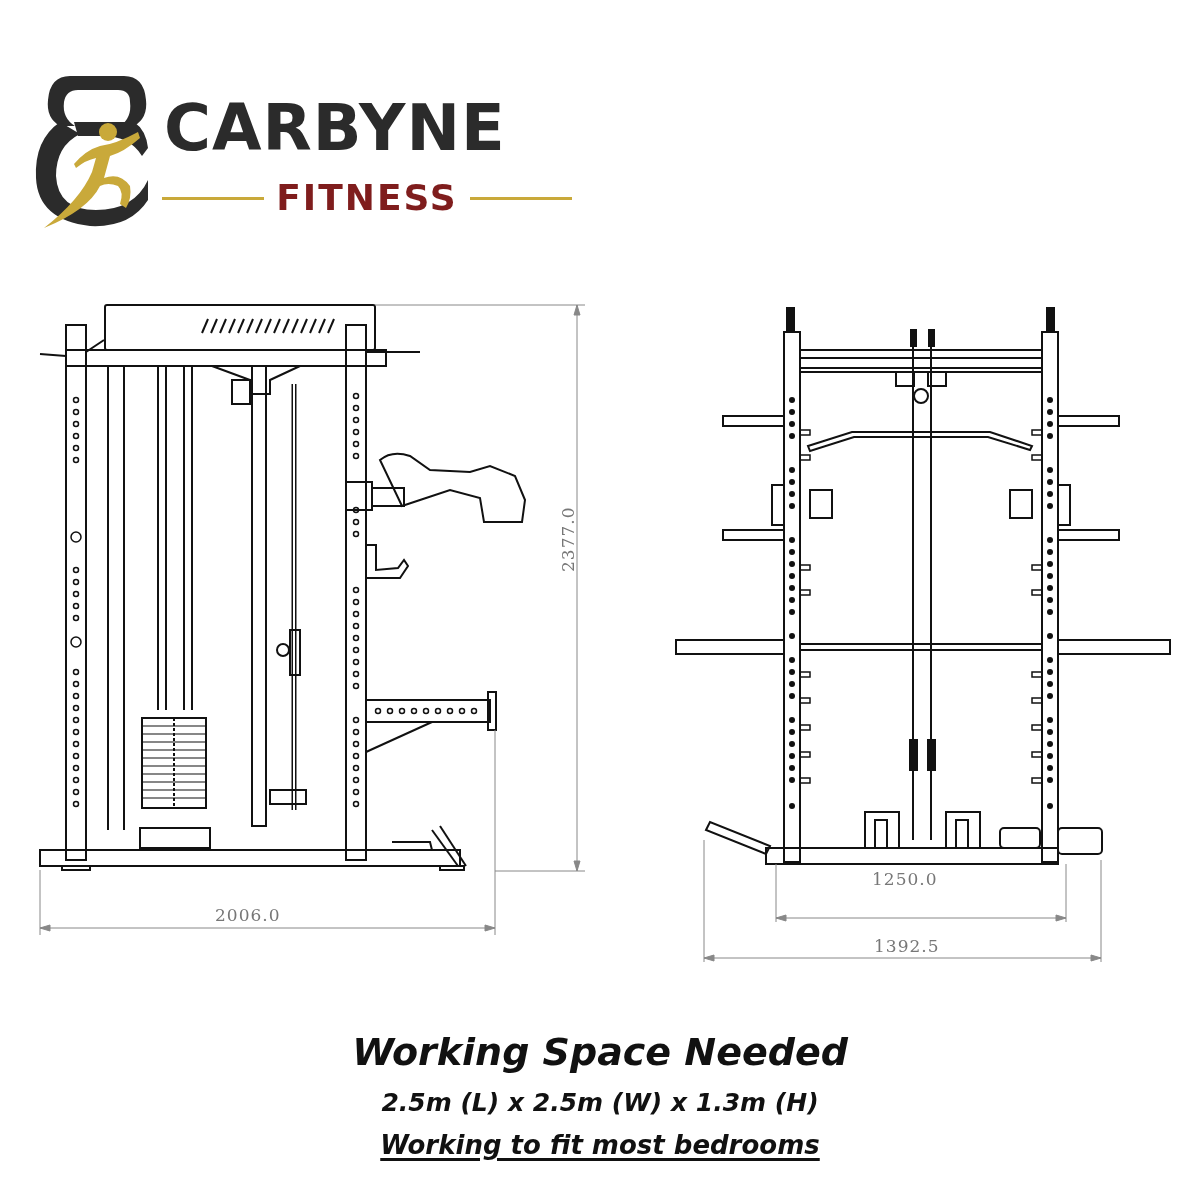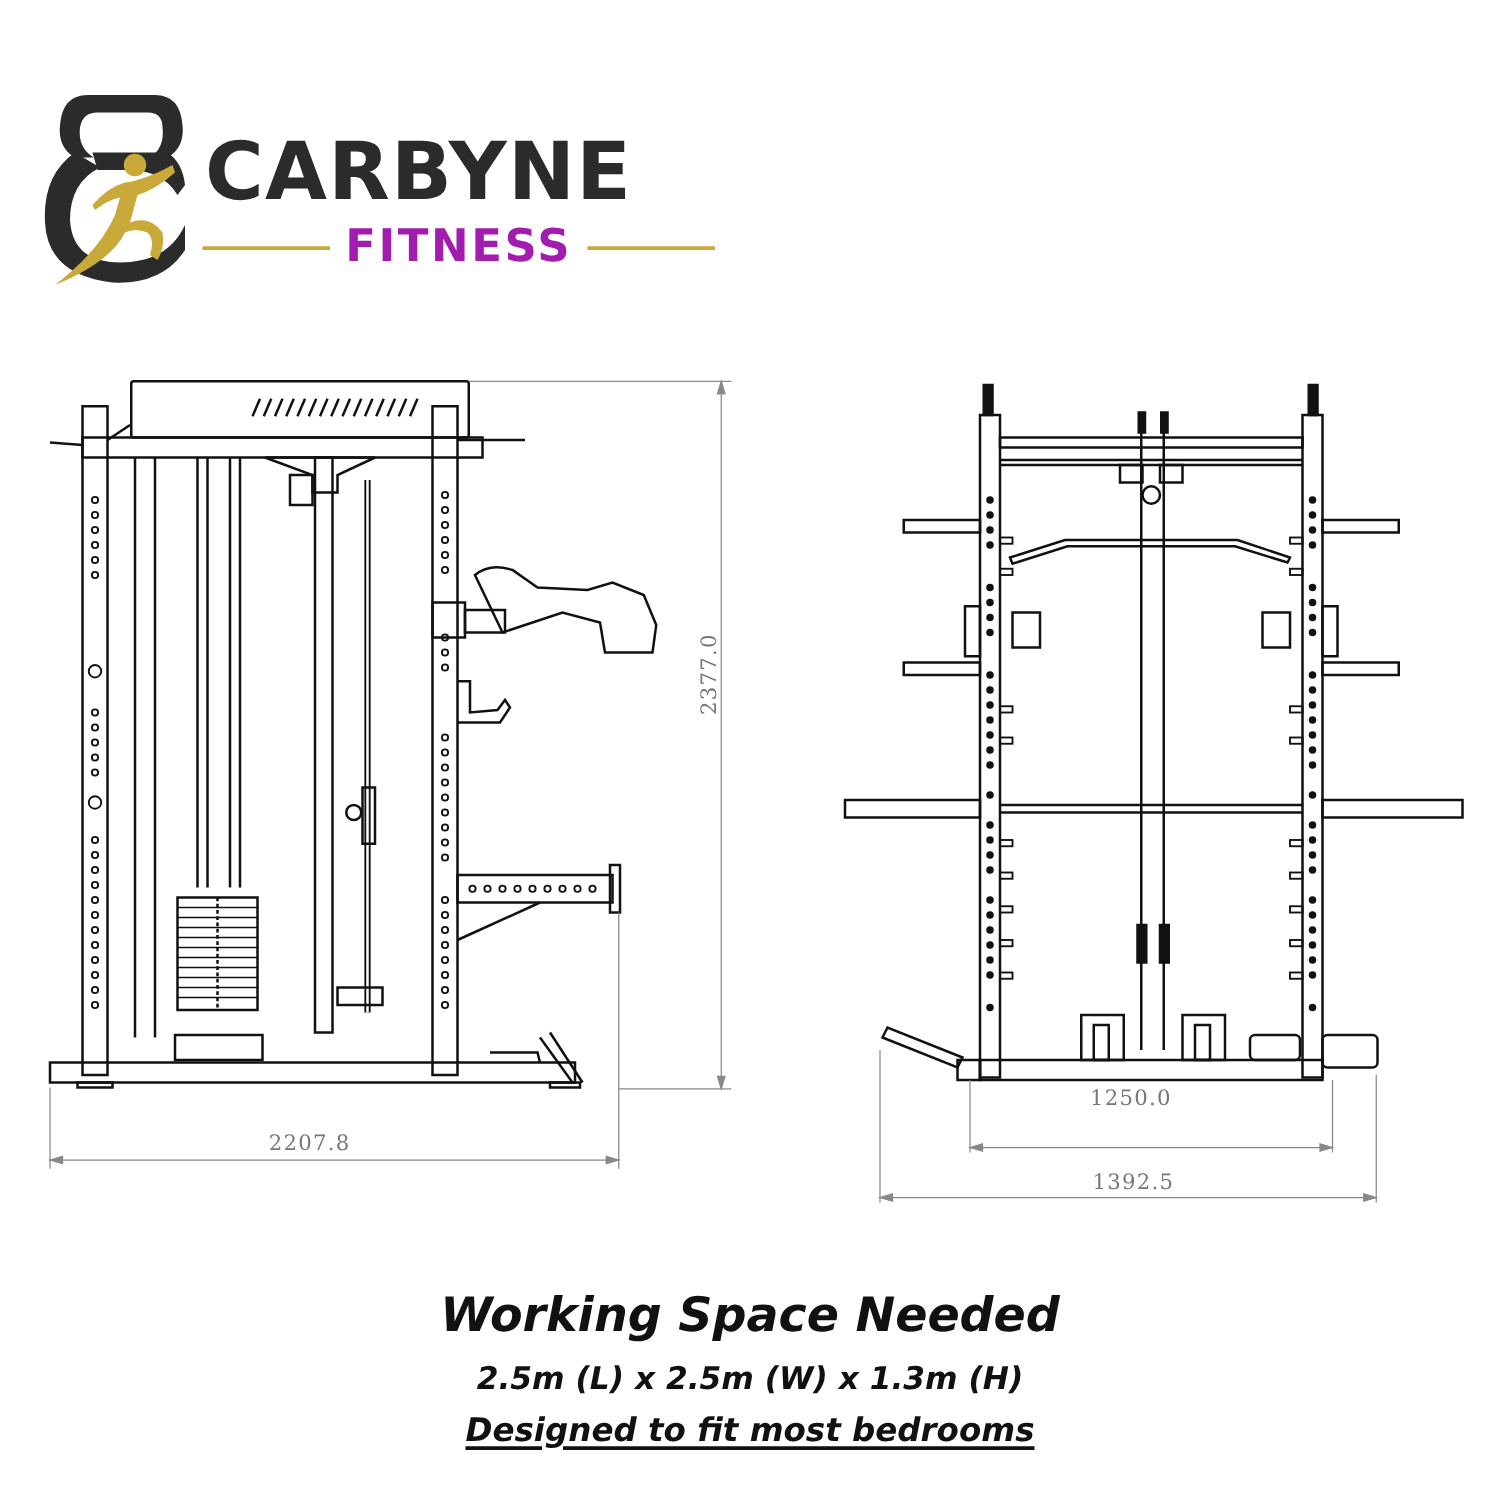--- a/index.html
+++ b/index.html
@@ -1,22 +1,22 @@
 <!DOCTYPE html>
 <html><head>
 <meta charset="utf-8">
 <style>
   html, body { margin: 0; padding: 0; background: #ffffff; }
   body { width: 1200px; height: 1200px; position: relative; overflow: hidden; font-family: "DejaVu Sans", sans-serif; }
   .logo { position: absolute; left: 30px; top: 60px; width: 550px; height: 180px; }
   .logo svg { position: absolute; left: 0; top: 0; }
-  .brand-name { position: absolute; left: 134px; top: 46px; font-family: "DejaVu Sans", sans-serif; font-weight: bold; font-size: 64px; letter-spacing: 1px; color: #2b2b2b; line-height: 1; text-align: center; }
+  .brand-name { position: absolute; left: 134px; top: 36px; font-family: "DejaVu Sans", sans-serif; font-weight: bold; font-size: 64px; letter-spacing: 1px; color: #2b2b2b; line-height: 1; text-align: center; }
   .brand-sub-wrap { position: absolute; left: 132px; top: 118px; width: 410px; height: 40px; display: flex; align-items: center; }
   .brand-line { flex: 1; height: 3px; background: #c9a93a; }
-  .brand-sub { font-family: "DejaVu Sans", sans-serif; font-weight: bold; font-size: 36px; color: #a21caf; letter-spacing: 2px; margin: 0 12px; line-height: 1; }
+  .brand-sub { font-family: "DejaVu Sans", sans-serif; font-weight: bold; font-size: 36px; color: #7f1d1d; letter-spacing: 2px; margin: 0 12px; line-height: 1; }
   .drawing { position: absolute; }
   .dim-label { position: absolute; font-family: "DejaVu Serif", serif; font-size: 17px; color: #777; letter-spacing: 1px; }
   .dim-vertical { transform: rotate(-90deg); transform-origin: left top; }
   .caption { position: absolute; left: 0; width: 1200px; text-align: center; color: #111; font-family: "DejaVu Sans", sans-serif; font-weight: bold; font-style: italic; }
   .caption.title { top: 1030px; font-size: 38px; }
   .caption.dims { top: 1088px; font-size: 25px; }
   .caption.note { top: 1130px; font-size: 26px; text-decoration: underline; text-decoration-thickness: 3px; text-underline-offset: 4px; }
 </style>
 </head>
 <body>
@@ -197,21 +197,21 @@
     <line x1="40" y1="928" x2="495" y2="928"></line>
     <path d="M40 928 l10 -3 l0 6 Z" fill="#888"></path>
     <path d="M495 928 l-10 -3 l0 6 Z" fill="#888"></path>
     <line x1="375" y1="305" x2="585" y2="305"></line>
     <line x1="495" y1="871" x2="585" y2="871"></line>
     <line x1="577" y1="305" x2="577" y2="871"></line>
     <path d="M577 305 l-3 10 l6 0 Z" fill="#888"></path>
     <path d="M577 871 l-3 -10 l6 0 Z" fill="#888"></path>
   </g>
 </svg>
-<div class="dim-label" style="left:215px;top:905px;">2207.8</div>
+<div class="dim-label" style="left:215px;top:905px;">2006.0</div>
 <div class="dim-label dim-vertical" style="left:558px;top:572px;">2377.0</div>
 
 <svg class="drawing" style="left:640px;top:290px" width="560" height="680" viewBox="640 290 560 680" fill="none" stroke="#111" stroke-width="2">
 
   <rect x="787" y="308" width="7" height="24" fill="#111"></rect>
   <rect x="1047" y="308" width="7" height="24" fill="#111"></rect>
 
   <rect x="784" y="332" width="16" height="530"></rect>
   <rect x="1042" y="332" width="16" height="530"></rect>
 
@@ -348,13 +348,13 @@
     <line x1="704" y1="958" x2="1101" y2="958"></line>
     <path d="M704 958 l10 -3 l0 6 Z" fill="#888"></path>
     <path d="M1101 958 l-10 -3 l0 6 Z" fill="#888"></path>
   </g>
 </svg>
 <div class="dim-label" style="left:872px;top:869px;">1250.0</div>
 <div class="dim-label" style="left:874px;top:936px;">1392.5</div>
 
 <div class="caption title">Working Space Needed</div>
 <div class="caption dims">2.5m (L) x 2.5m (W) x 1.3m (H)</div>
-<div class="caption note">Designed to fit most bedrooms</div>
+<div class="caption note">Working to fit most bedrooms</div>
 
 </body></html>

